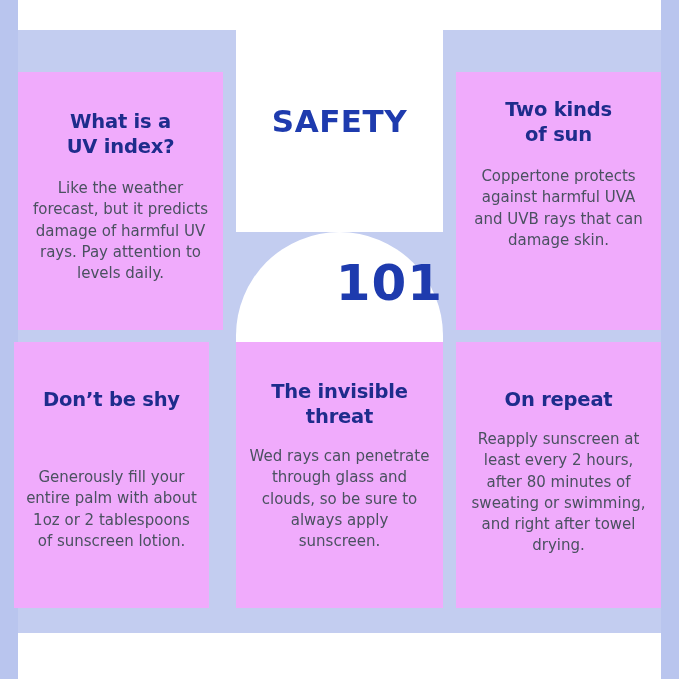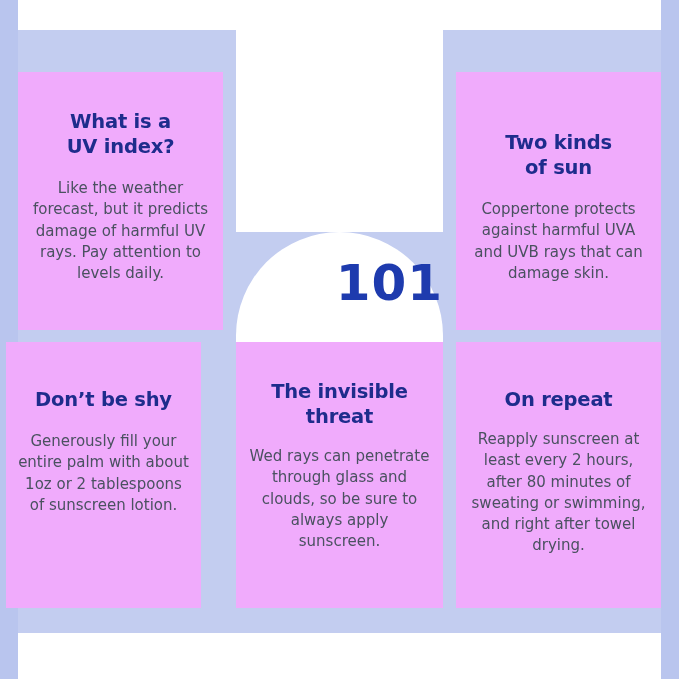--- a/index.html
+++ b/index.html
@@ -96,25 +96,25 @@
     text-align: center;
   }
 
   
   #card-uv { left: 18px;  top: 72px;  width: 205px; height: 258px; }
   #card-uv h2 { margin-top: 38px; }
   #card-uv p  { margin-top: 18px; }
 
   
   #card-two-kinds { left: 456px; top: 72px;  width: 205px; height: 258px; }
-  #card-two-kinds h2 { margin-top: 59px; }
+  #card-two-kinds h2 { margin-top: 26px; }
   #card-two-kinds p  { margin-top: 18px; }
 
   
-  #card-shy { left: 6px;  top: 342px; width: 195px; height: 266px; }
+  #card-shy { left: 14px;  top: 342px; width: 195px; height: 266px; gap: 36px; }
   #card-shy h2 { margin-top: 46px; }
   #card-shy p  { margin-top: 18px; }
 
   
   #card-threat { left: 236px; top: 342px; width: 207px; height: 266px; }
   #card-threat h2 { margin-top: 38px; }
   #card-threat p  { margin-top: 16px; }
 
   
   #card-repeat { left: 456px; top: 342px; width: 205px; height: 266px; }
@@ -165,20 +165,21 @@
 
   <div class="side-band left"></div>
   <div class="side-band right"></div>
   <div class="top-bg"></div>
   <div class="bottom-bg"></div>
 
   <div class="center-col"></div>
   <div class="arch"></div>
 
   <div class="title-block">
+    <div class="title-safety">SAFETY</div>
   </div>
   <div class="title-101">101</div>
 
   <div class="card" id="card-uv">
     <h2>What is a<br>UV index?</h2>
     <p>Like the weather forecast, but it predicts damage of harmful UV rays. Pay attention to levels daily.</p>
   </div>
 
   <div class="card" id="card-two-kinds">
     <h2>Two kinds<br>of sun</h2>

